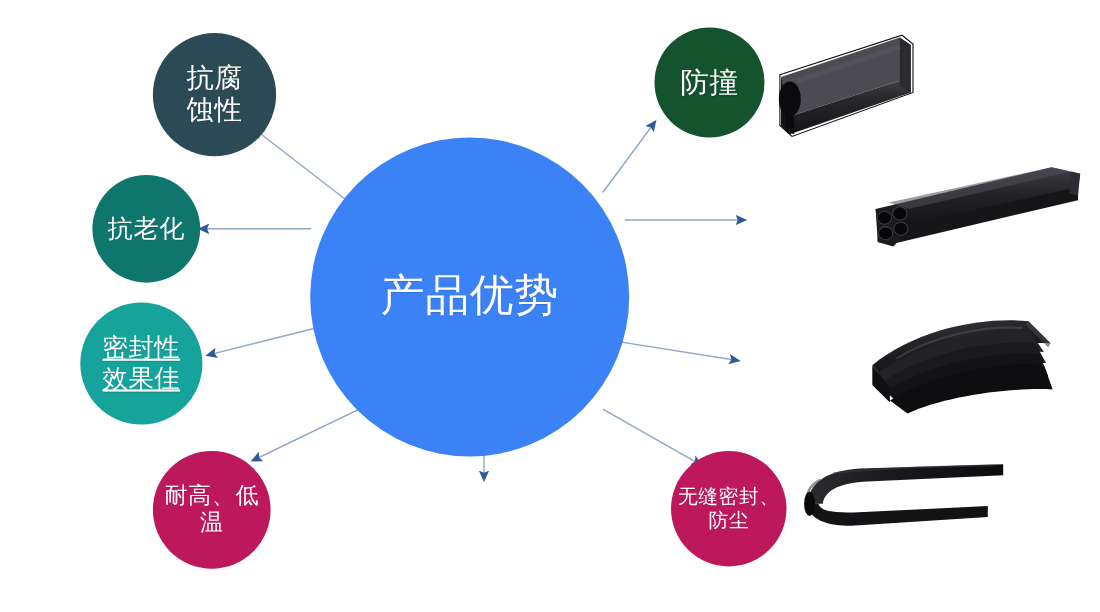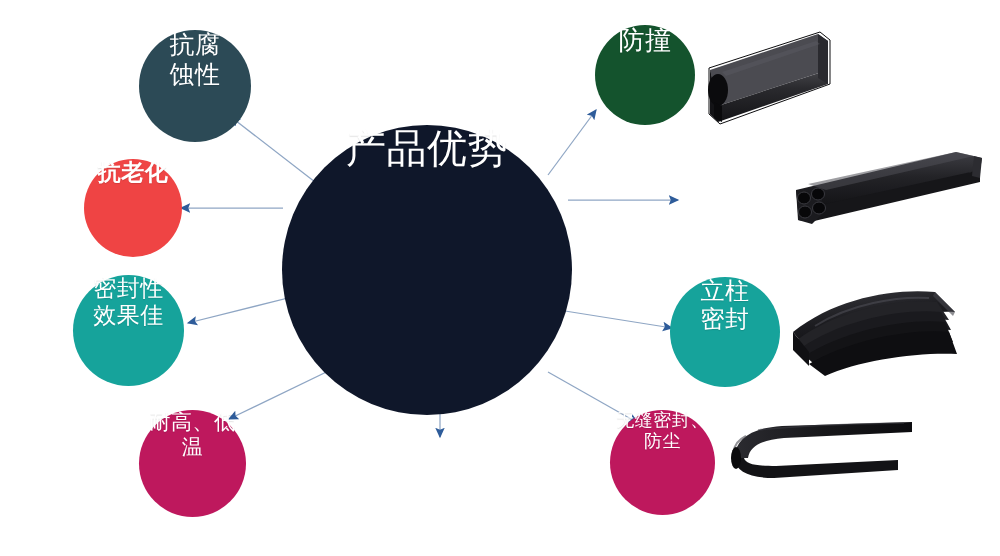--- a/index.html
+++ b/index.html
@@ -17,21 +17,21 @@
   }
   .arrows-layer {
     position: absolute;
     left: 0; top: 0;
     width: 1000px; height: 556px;
     z-index: 1;
   }
   .node {
     position: absolute;
     display: flex;
-    align-items: flex-start;
+    align-items: center;
     justify-content: center;
     text-align: center;
     color: #ffffff;
     z-index: 3;
     box-sizing: border-box;
     line-height: 1.18;
     letter-spacing: 0.5px;
     text-shadow: 0 1px 1px rgba(0,0,0,0.12);
   }
   .node.circle { border-radius: 50%; }
@@ -148,61 +148,55 @@
         </linearGradient>
       </defs>
       <path d="M12,40 C14,20 30,10 60,8 L190,4 L190,14 L62,20 C40,22 28,28 26,40 Z" fill="url(#g4a)"></path>
       <path d="M12,40 C14,54 28,60 52,60 L176,52 L176,42 L54,48 C32,48 24,46 22,40 Z" fill="#131316"></path>
       <path d="M12,34 C12,28 16,22 24,18" stroke="#4a4a52" stroke-width="2.2" fill="none" opacity="0.6"></path>
       <path d="M36,12 C70,8 130,6 182,5" stroke="#3d3d44" stroke-width="1.6" fill="none" opacity="0.55"></path>
       <ellipse cx="14" cy="40" rx="5" ry="11" fill="#0a0a0c"></ellipse>
     </svg>
   </div>
 
-  <div class="node circle" style="left:282px; top:125px; width:290px; height:290px; background:#0f172a; font-size:40px; font-weight:400;">
+  <div class="node circle" style="left:282px; top:125px; width:290px; height:290px; background:#3b82f6; font-size:40px; font-weight:400;">
     <span class="node-label">产品优势</span>
   </div>
 
   <div class="node circle" style="left:139px; top:30px; width:112px; height:112px; background:#2c4a56; font-size:25px;">
     <span class="node-label">
       <span>抗腐</span><br>
       <span>蚀性</span>
     </span>
   </div>
 
-  <div class="node circle" style="left:84px; top:159px; width:98px; height:98px; background:#ef4444; font-size:23px;font-weight:bold;">
+  <div class="node circle" style="left:84px; top:159px; width:98px; height:98px; background:#0f766e; font-size:23px;">
     <span class="node-label">抗老化</span>
   </div>
 
-  <div class="node circle" style="left:73px; top:275px; width:111px; height:111px; background:#16a39b; font-size:23px;">
+  <div class="node circle" style="left:73px; top:275px; width:111px; height:111px; background:#16a39b; font-size:23px;text-decoration:underline;">
     <span class="node-label">
       <span>密封性</span><br>
       <span>效果佳</span>
     </span>
   </div>
 
   <div class="node circle" style="left:139px; top:410px; width:107px; height:107px; background:#be185d; font-size:21px;">
     <span class="node-label">
       <span>耐高、低</span><br>
       <span>温</span>
     </span>
   </div>
 
 
   <div class="node circle" style="left:595px; top:25px; width:100px; height:100px; background:#14532d; font-size:26px;">
     <span class="node-label">防撞</span>
   </div>
 
 
-  <div class="node circle" style="left:670px; top:277px; width:110px; height:110px; background:#16a39b; font-size:24px;">
-    <span class="node-label">
-      <span>立柱</span><br>
-      <span>密封</span>
-    </span>
-  </div>
 
   <div class="node circle" style="left:610px; top:410px; width:105px; height:105px; background:#be185d; font-size:18px;">
     <span class="node-label">
       <span>无缝密封、</span><br>
       <span>防尘</span>
     </span>
   </div>
 
 </div>
 

